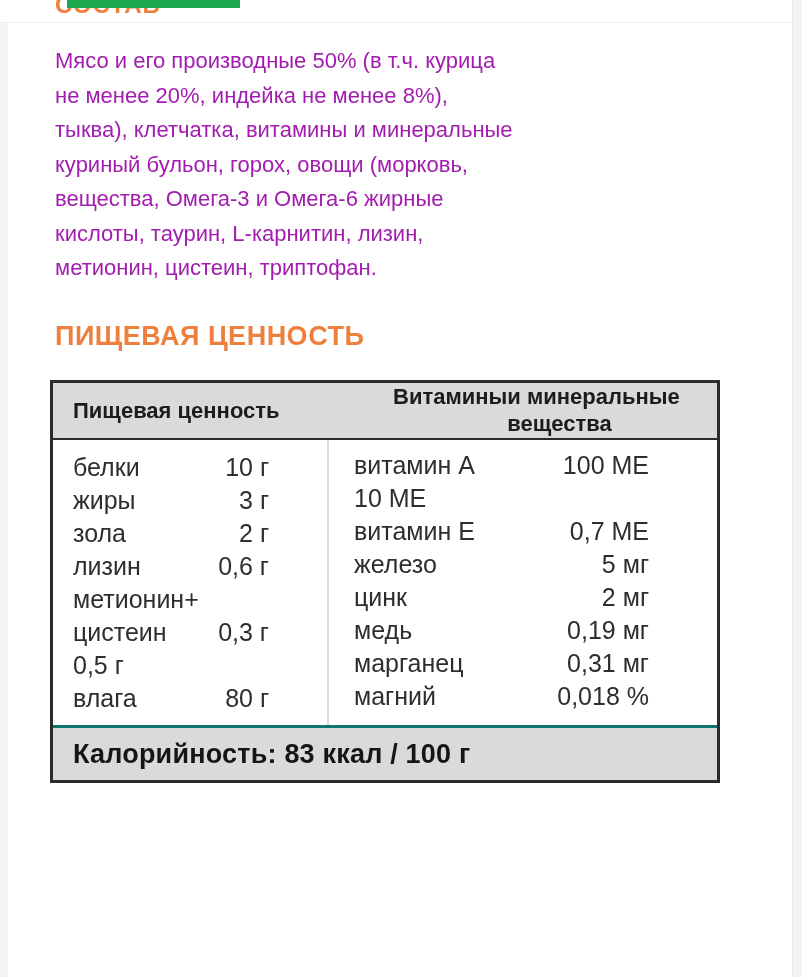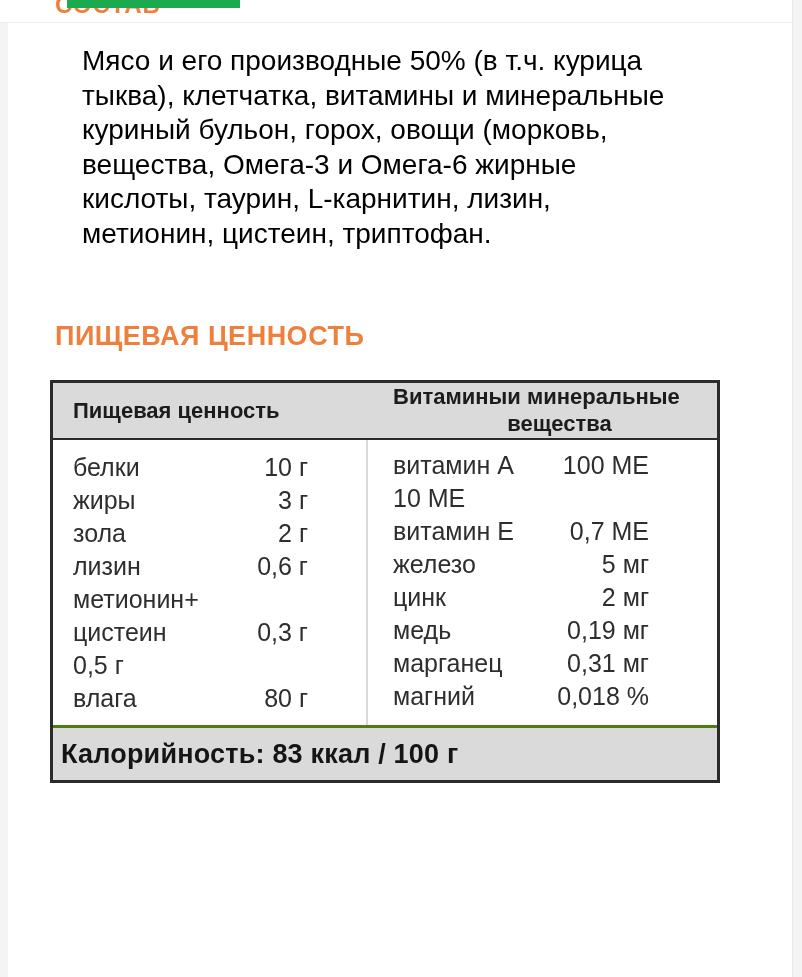--- a/index.html
+++ b/index.html
@@ -25,21 +25,21 @@
     position:absolute;left:67px;top:0;width:173px;height:8px;
     background:#1caa4e;z-index:6;
   }
   .sostav-title{
     position:absolute;left:55px;top:-9px;z-index:4;
     font-size:24px;line-height:28px;font-weight:800;letter-spacing:1px;
     color:#ef7f3c;
   }
   .composition{
     position:absolute;left:55px;top:44px;width:700px;
-    font-size:28px;line-height:34.5px;color:#000000;margin-left:27px;
+    font-size:22px;line-height:34.5px;color:#a21caf;
   }
   .nutrition-title{
     position:absolute;left:55px;top:320px;
     font-size:27px;line-height:32px;font-weight:800;letter-spacing:0.5px;
     color:#ef7f3c;
   }
   .ntable{
     position:absolute;left:50px;top:380px;width:670px;
     border:3px solid #2b2b2b;background:#ffffff;box-sizing:border-box;
   }
@@ -49,52 +49,53 @@
   .th-left{
     width:315px;box-sizing:border-box;display:flex;align-items:center;
     padding-left:20px;font-size:22px;font-weight:700;color:#1c1c1c;
   }
   .th-right{
     flex:1;box-sizing:border-box;display:flex;flex-direction:row;justify-content:center;
     padding-left:25px;font-size:22px;font-weight:700;line-height:27px;color:#1c1c1c;
   }
   .tbody{display:flex;}
   .col-left{
-    width:315px;box-sizing:border-box;border-right:2px solid #d9d9d9;
+    width:276px;box-sizing:border-box;border-right:2px solid #d9d9d9;
     padding:11px 58px 10px 20px;
   }
   .col-right{
     flex:1;box-sizing:border-box;
     padding:9px 68px 10px 25px;
   }
   .trow{
     display:flex;justify-content:space-between;
     font-size:25px;line-height:33px;color:#2e2e2e;white-space:nowrap;
   }
   .trow .val{text-align:left;}
   .tfoot{
-    border-top:3px solid #4d7c0f;background:#dadada;height:52px;
-    display:flex;align-items:center;padding-left:8px;
+    border-top:3px solid #0f766e;background:#dadada;height:52px;
+    display:flex;align-items:center;padding-left:20px;
     font-size:27px;font-weight:700;color:#151515;letter-spacing:0.2px;
   }
   .comp-line{white-space:nowrap;}
 </style>
 </head>
 <body>
 
 <div class="gutter-right"></div>
 <div class="gutter-left"></div>
 <div class="top-divider"></div>
 
 <div class="green-bar"></div>
 
 <div class="sostav-title">СОСТАВ</div>
 
 <div class="composition">
   <div class="comp-line">Мясо и его производные 50% (в т.ч. курица</div>
+  <div class="comp-line">не менее 20%, индейка не менее 8%),</div>
   <div class="comp-line">тыква), клетчатка, витамины и минеральные</div>
   <div class="comp-line">куриный бульон, горох, овощи (морковь,</div>
   <div class="comp-line">вещества, Омега-3 и Омега-6 жирные</div>
   <div class="comp-line">кислоты, таурин, L-карнитин, лизин,</div>
   <div class="comp-line">метионин, цистеин, триптофан.</div>
 </div>
 
 <div class="nutrition-title">ПИЩЕВАЯ ЦЕННОСТЬ</div>
 
 <div class="ntable">

